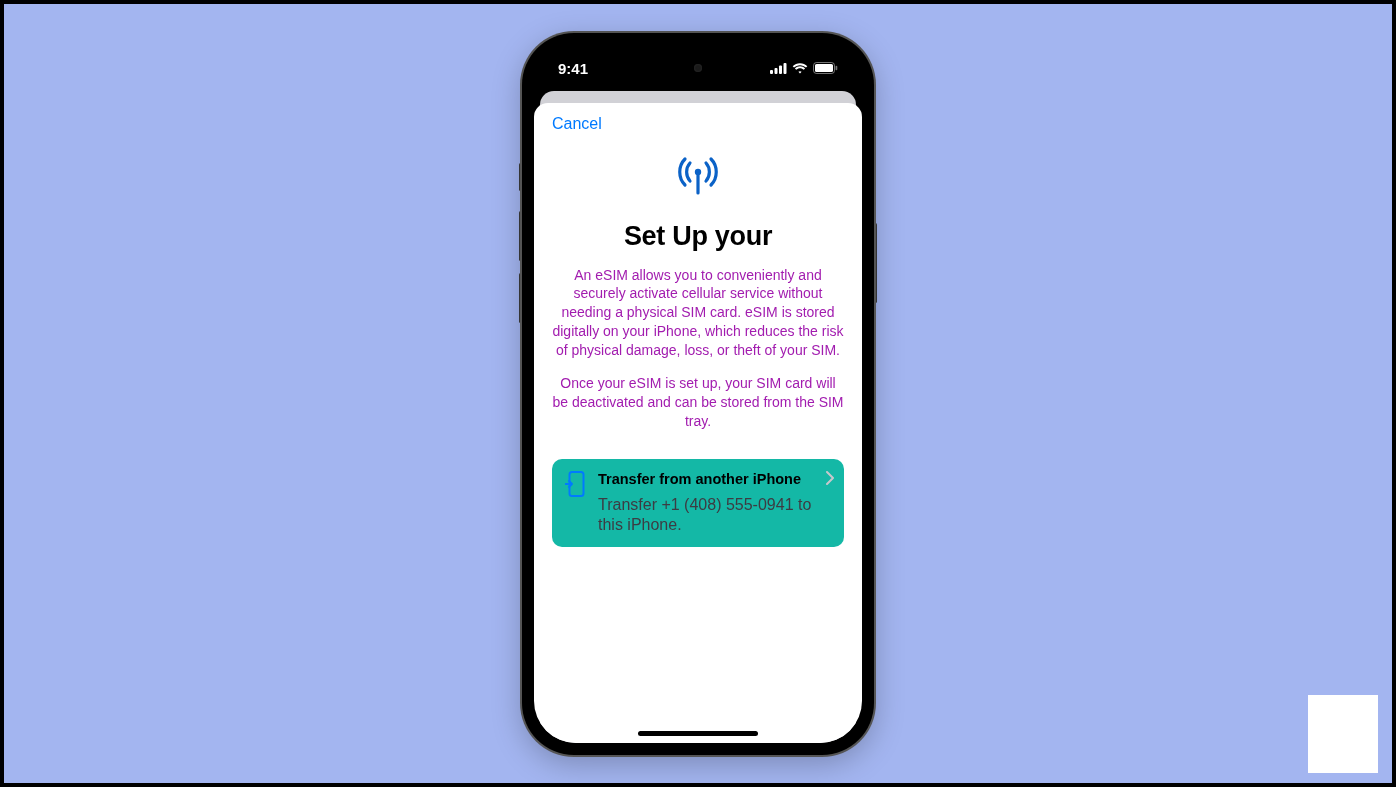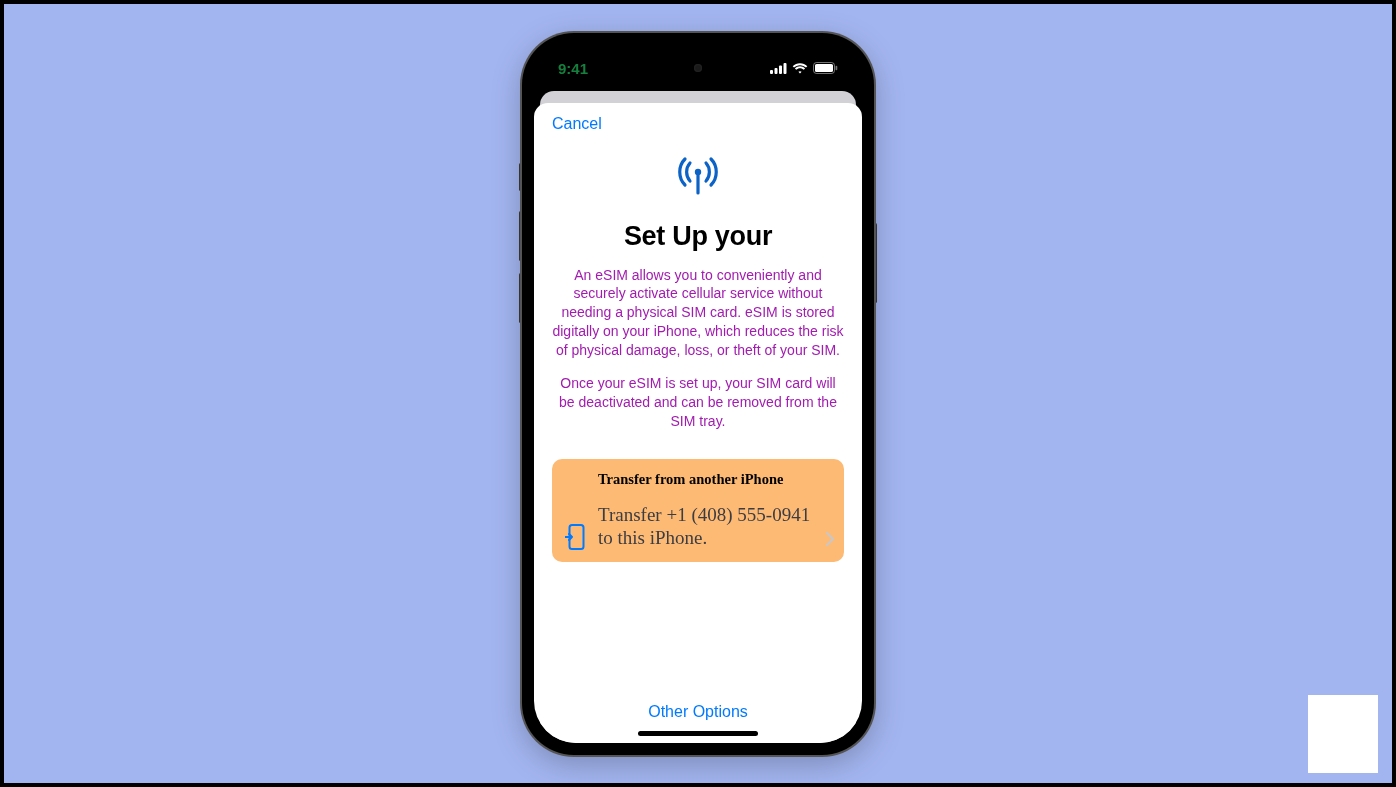--- a/index.html
+++ b/index.html
@@ -70,21 +70,21 @@
     box-shadow: inset 0 0 2px #333;
   }
   .status-bar {
     position: absolute;
     top: 0; left: 0; right: 0;
     height: 48px;
     display: flex;
     justify-content: space-between;
     align-items: center;
     padding: 0 24px;
-    color: #15803d;
+    color: #ffffff;
     font-size: 15px;
     font-weight: 600;
     z-index: 20;
   }
   .status-icons { display: flex; gap: 5px; align-items: center; }
   .back-sheet {
     position: absolute;
     top: 46px; left: 6px; right: 6px; bottom: 0;
     background: #d1d1d6;
     border-radius: 14px 14px 0 0;
@@ -122,34 +122,33 @@
     letter-spacing: -0.3px;
   }
   .desc {
     font-size: 14px;
     line-height: 1.35;
     text-align: center;
     color: #a21caf;
     margin-bottom: 14px;
   }
   .option-card {
-    background: #fdba74;
+    background: #14b8a6;
     border-radius: 10px;
     padding: 12px 10px 12px 12px;
     display: flex;
-    align-items: flex-end;
+    align-items: flex-start;
     gap: 12px;
     cursor: pointer;
     margin-top: 14px;
-    font-family: Liberation Serif, serif;
   }
   .option-icon { color: #007aff; flex-shrink: 0; width: 22px; display:flex; justify-content:center; }
   .option-text { flex: 1; }
   .option-title { font-size: 14.5px; font-weight: 600; color: #000; }
-  .option-sub { font-size: 19px; color: #3c3c43; line-height: 1.25; margin-top: 15px; }
+  .option-sub { font-size: 16px; color: #3c3c43; line-height: 1.25; margin-top: 8px; }
   .chevron { color: #c7c7cc; flex-shrink: 0; }
   .spacer { flex: 1; }
   .footer-link {
     color: #007aff;
     font-size: 16px;
     font-weight: 500;
     text-align: center;
     padding: 10px 0 22px;
     cursor: pointer;
   }
@@ -221,21 +220,21 @@
               <path d="M31 8 C35.5 13 35.5 21 31 26"></path>
             </g>
             <circle cx="23" cy="17" r="3.2" fill="#0b62c7"></circle>
             <line x1="23" y1="19" x2="23" y2="38" stroke="#0b62c7" stroke-width="3.2" stroke-linecap="round"></line>
           </svg>
         </div>
 
         <h1 class="title">Set Up your</h1>
 
         <p class="desc">An eSIM allows you to conveniently and securely activate cellular service without needing a physical SIM card. eSIM is stored digitally on your iPhone, which reduces the risk of physical damage, loss, or theft of your SIM.</p>
-        <p class="desc">Once your eSIM is set up, your SIM card will be deactivated and can be removed from the SIM tray.</p>
+        <p class="desc">Once your eSIM is set up, your SIM card will be deactivated and can be stored from the SIM tray.</p>
 
         <div class="option-card">
           <div class="option-icon">
             <svg width="20" height="26" viewBox="0 0 20 26">
               <rect x="4.5" y="1" width="14" height="24" rx="2.5" fill="none" stroke="#007aff" stroke-width="2"></rect>
               <path d="M0 13 L7 13 M4 10 L7 13 L4 16" fill="none" stroke="#007aff" stroke-width="2" stroke-linecap="round" stroke-linejoin="round"></path>
             </svg>
           </div>
           <div class="option-text">
             <div class="option-title">Transfer from another iPhone</div>
@@ -243,21 +242,20 @@
           </div>
           <div class="chevron">
             <svg width="8" height="14" viewBox="0 0 8 14">
                 <path d="M1 1 L7 7 L1 13" fill="none" stroke="#c7c7cc" stroke-width="2" stroke-linecap="round" stroke-linejoin="round"></path>
               </svg>
           </div>
         </div>
 
         <div class="spacer"></div>
 
-        <div class="footer-link">Other Options</div>
       </div>
 
       <div class="home-indicator"></div>
     </div>
   </div>
 </div>
 
 <div class="white-box"></div>
 
 </body></html>

